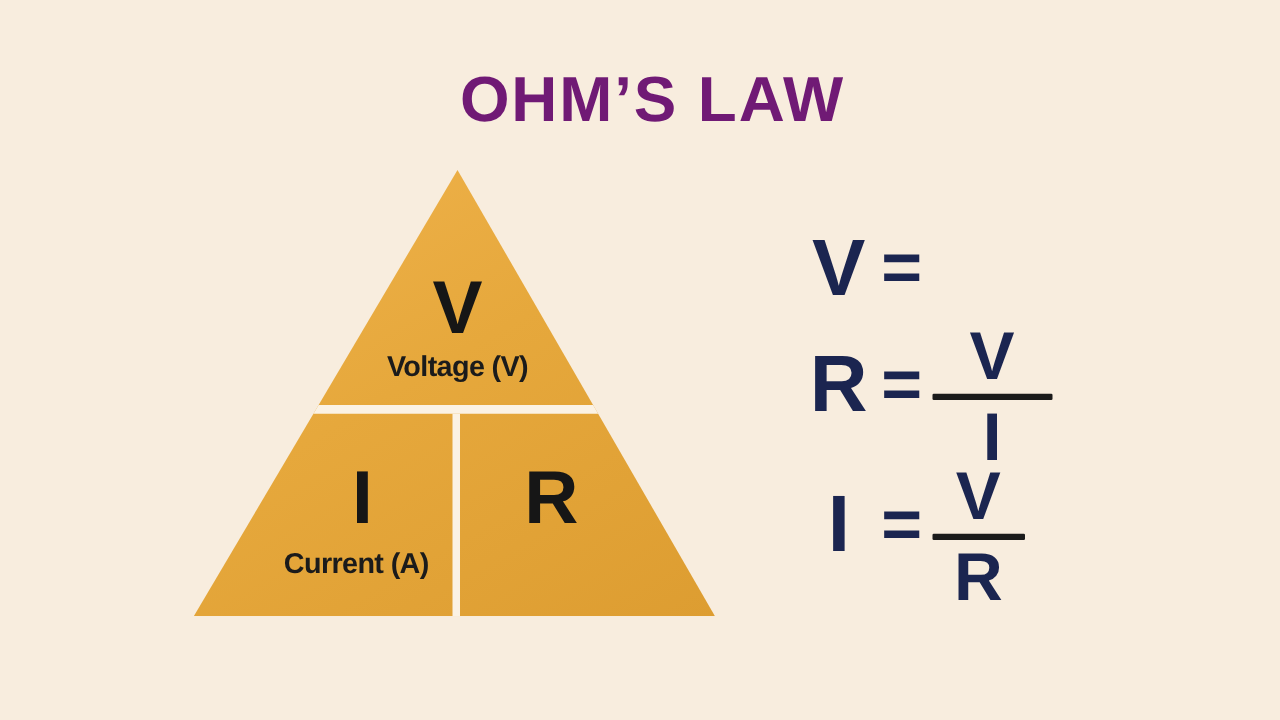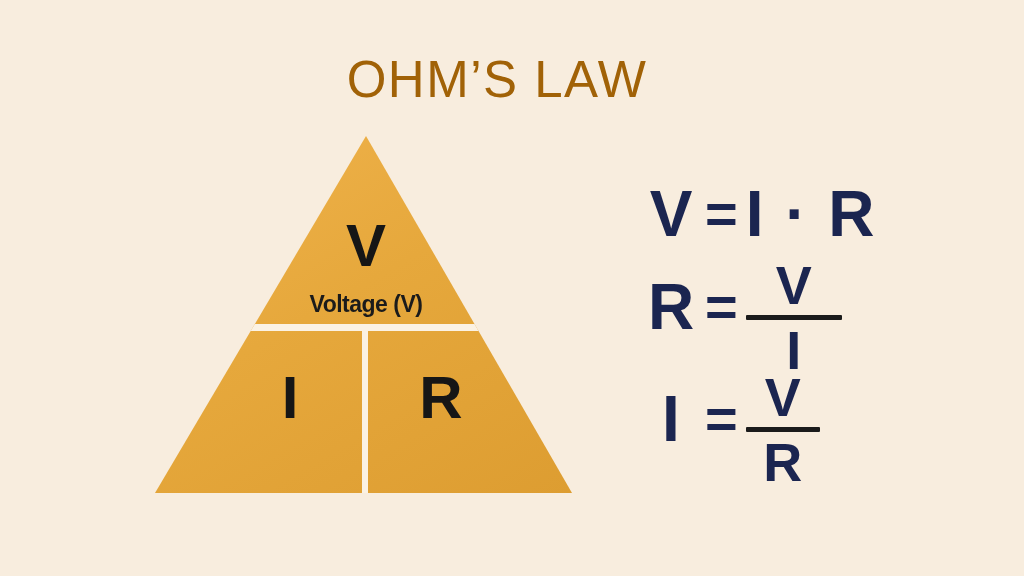--- a/index.html
+++ b/index.html
@@ -5,23 +5,23 @@
   html, body { margin: 0; padding: 0; }
   body {
     width: 1024px; height: 576px; overflow: hidden;
     background: #f8edde;
     font-family: "Liberation Sans", sans-serif;
   }
   .stage { position: relative; width: 1024px; height: 576px; background: #f8edde; }
 
   
   .title {
-    position: absolute; top: 50px; left: 497px; transform: translateX(-50%);
-    margin: 0; font-size: 51px; font-weight: normal; letter-spacing: 1.5px;
-    color: #a16207; white-space: nowrap;
+    position: absolute; top: 50px; left: 522px; transform: translateX(-50%);
+    margin: 0; font-size: 51px; font-weight: bold; letter-spacing: 1.5px;
+    color: #701a75; white-space: nowrap;
   }
 
   
   .triangle {
     position: absolute; left: 155px; top: 136px; width: 417px; height: 357px;
     background: linear-gradient(150deg, #f0b34c 0%, #e6a83c 45%, #dd9d31 100%);
     clip-path: polygon(50.6% 0%, 100% 100%, 0% 100%);
   }
   .divider-h {
     position: absolute; left: 0; right: 0; top: 188px; height: 7px;
@@ -31,21 +31,21 @@
     position: absolute; left: 207px; top: 195px; bottom: 0; width: 6px;
     background: #fbf2e4;
   }
   .sym {
     position: absolute; transform: translateX(-50%);
     font-weight: bold; font-size: 60px; line-height: 1; color: #161616;
   }
   .lbl {
     position: absolute; transform: translateX(-50%);
     font-weight: bold; font-size: 23px; line-height: 1; letter-spacing: -0.5px;
-    color: #1b1b1b; white-space: nowrap; margin-top: 11px;
+    color: #1b1b1b; white-space: nowrap;
   }
   .sym-v { left: 211px; top: 80px; }
   .lbl-v { left: 211px; top: 146px; }
   .sym-i { left: 135px; top: 232px; }
   .lbl-i { left: 130px; top: 303px; }
   .sym-r { left: 286px; top: 232px; }
   .lbl-r { left: 304px; top: 303px; }
 
   
   .formulas { position: absolute; left: 645px; top: 0; width: 260px; }
@@ -77,30 +77,30 @@
   <h1 class="title">OHM’S LAW</h1>
 
   <div class="triangle">
     <div class="divider-h"></div>
     <div class="divider-v"></div>
 
     <div class="sym sym-v">V</div>
     <div class="lbl lbl-v">Voltage (V)</div>
 
     <div class="sym sym-i">I</div>
+    <div class="lbl lbl-i">Current (A)</div>
 
     <div class="sym sym-r">R</div>
   </div>
 
   <div class="formulas">
 
     <div class="formula-row row1">
       <span class="lhs">V</span>
       <span class="eq">=</span>
-      <span class="rhs">I · R</span>
     </div>
 
     <div class="formula-row frac-row row2">
       <span class="lhs">R</span>
       <span class="eq">=</span>
       <span class="frac">
         <span class="num">V</span>
         <span class="bar"></span>
         <span class="den">I</span>
       </span>

